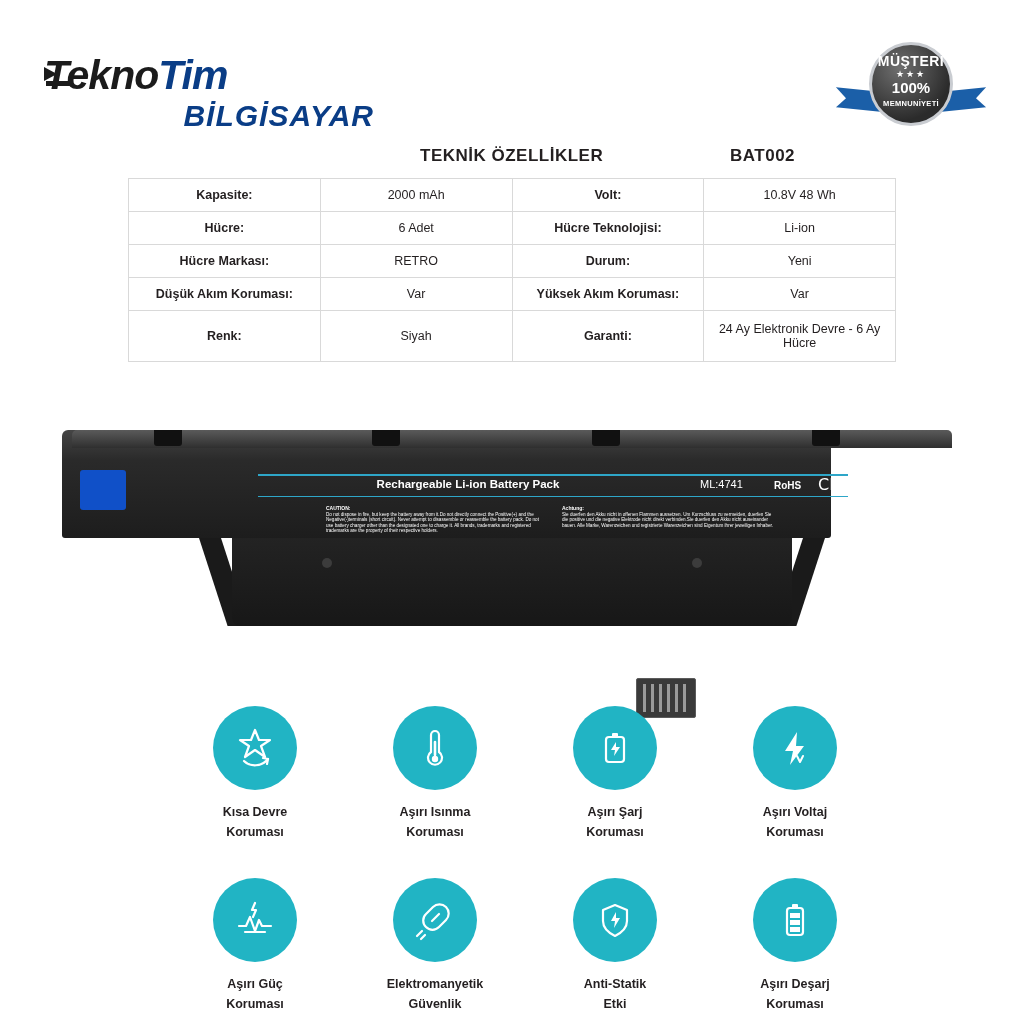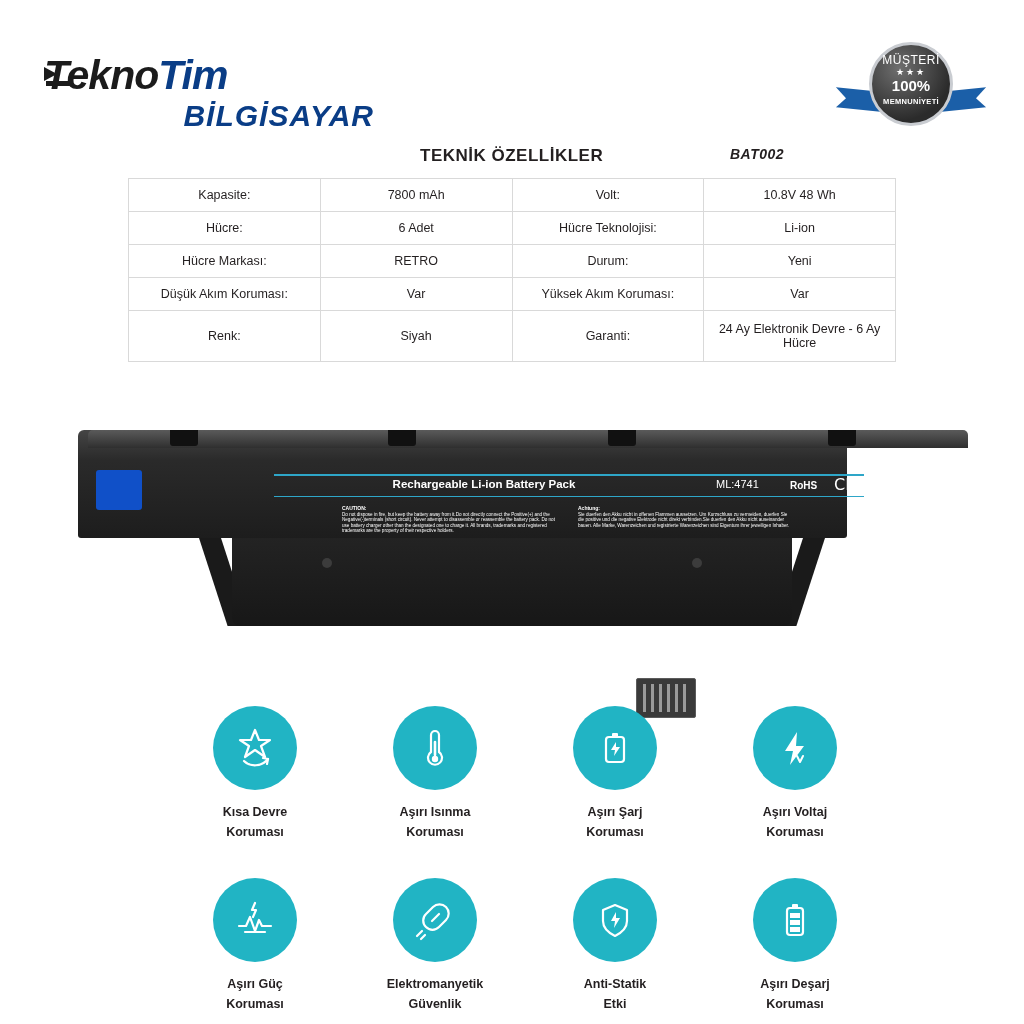--- a/index.html
+++ b/index.html
@@ -99,22 +99,22 @@
     left: 33px; top: 4px;
     width: 84px; height: 84px;
     border-radius: 50%;
     background: radial-gradient(circle at 35% 30%, #6f6f6f, #2b2b2b 70%);
     border: 3px solid #c9ccd1;
     box-sizing: border-box;
     color: #ffffff;
     text-align: center;
   }
   .badge-top-text {
-    font-size: 12px;
-    font-weight: normal;
+    font-size: 14px;
+    font-weight: bold;
     letter-spacing: 0.5px;
     margin-top: 8px;
   }
   .badge-stars {
     font-size: 9px;
     letter-spacing: 2px;
     line-height: 10px;
     color: #ffffff;
   }
   .badge-pct {
@@ -135,61 +135,60 @@
     left: 420px;
     top: 146px;
     font-size: 17px;
     font-weight: bold;
     letter-spacing: 0.5px;
   }
   .spec-code {
     position: absolute;
     left: 730px;
     top: 146px;
-    font-size: 14px;
+    font-size: 17px;
     font-weight: bold;
     letter-spacing: 0.5px;
-    font-style: italic;
   }
   table.spec {
     position: absolute;
     left: 128px;
     top: 178px;
     width: 768px;
     border-collapse: collapse;
     font-size: 12.5px;
   }
   table.spec td {
     border: 1px solid #d9d9d9;
     height: 28px;
     padding: 2px 6px;
     text-align: center;
     vertical-align: middle;
   }
   table.spec td.label {
-    font-weight: normal;
+    font-weight: bold;
     width: 24%;
   }
   table.spec td.value {
     width: 24%;
     font-weight: normal;
   }
   table.spec tr.tall td { height: 46px; }
 
   
   .battery {
     position: absolute;
     left: 62px;
     top: 418px;
     width: 900px;
     height: 220px;
   }
   .bat-body {
     position: absolute;
-    left: 16px; top: 12px;
+    left: 0; top: 12px;
     width: 769px; height: 108px;
     background: linear-gradient(180deg, #454545 0%, #2a2a2a 28%, #1d1d1d 100%);
     border-radius: 6px 6px 3px 3px;
   }
   .bat-top-lip {
     position: absolute;
     left: 10px; top: 0px;
     width: 880px; height: 18px;
     background: linear-gradient(180deg, #5a5a5a, #2f2f2f);
     border-radius: 5px 5px 0 0;
@@ -389,21 +388,21 @@
   </div>
 </div>
 
 <div class="spec-title">TEKNİK ÖZELLİKLER</div>
 <div class="spec-code">BAT002</div>
 
 <table class="spec">
   <tbody>
       <tr>
     <td class="label">Kapasite:</td>
-    <td class="value">7800 mAh</td>
+    <td class="value">2000 mAh</td>
     <td class="label">Volt:</td>
     <td class="value">10.8V 48 Wh</td>
   </tr>
   <tr>
     <td class="label">Hücre:</td>
     <td class="value">6 Adet</td>
     <td class="label">Hücre Teknolojisi:</td>
     <td class="value">Li-ion</td>
   </tr>
   <tr>

